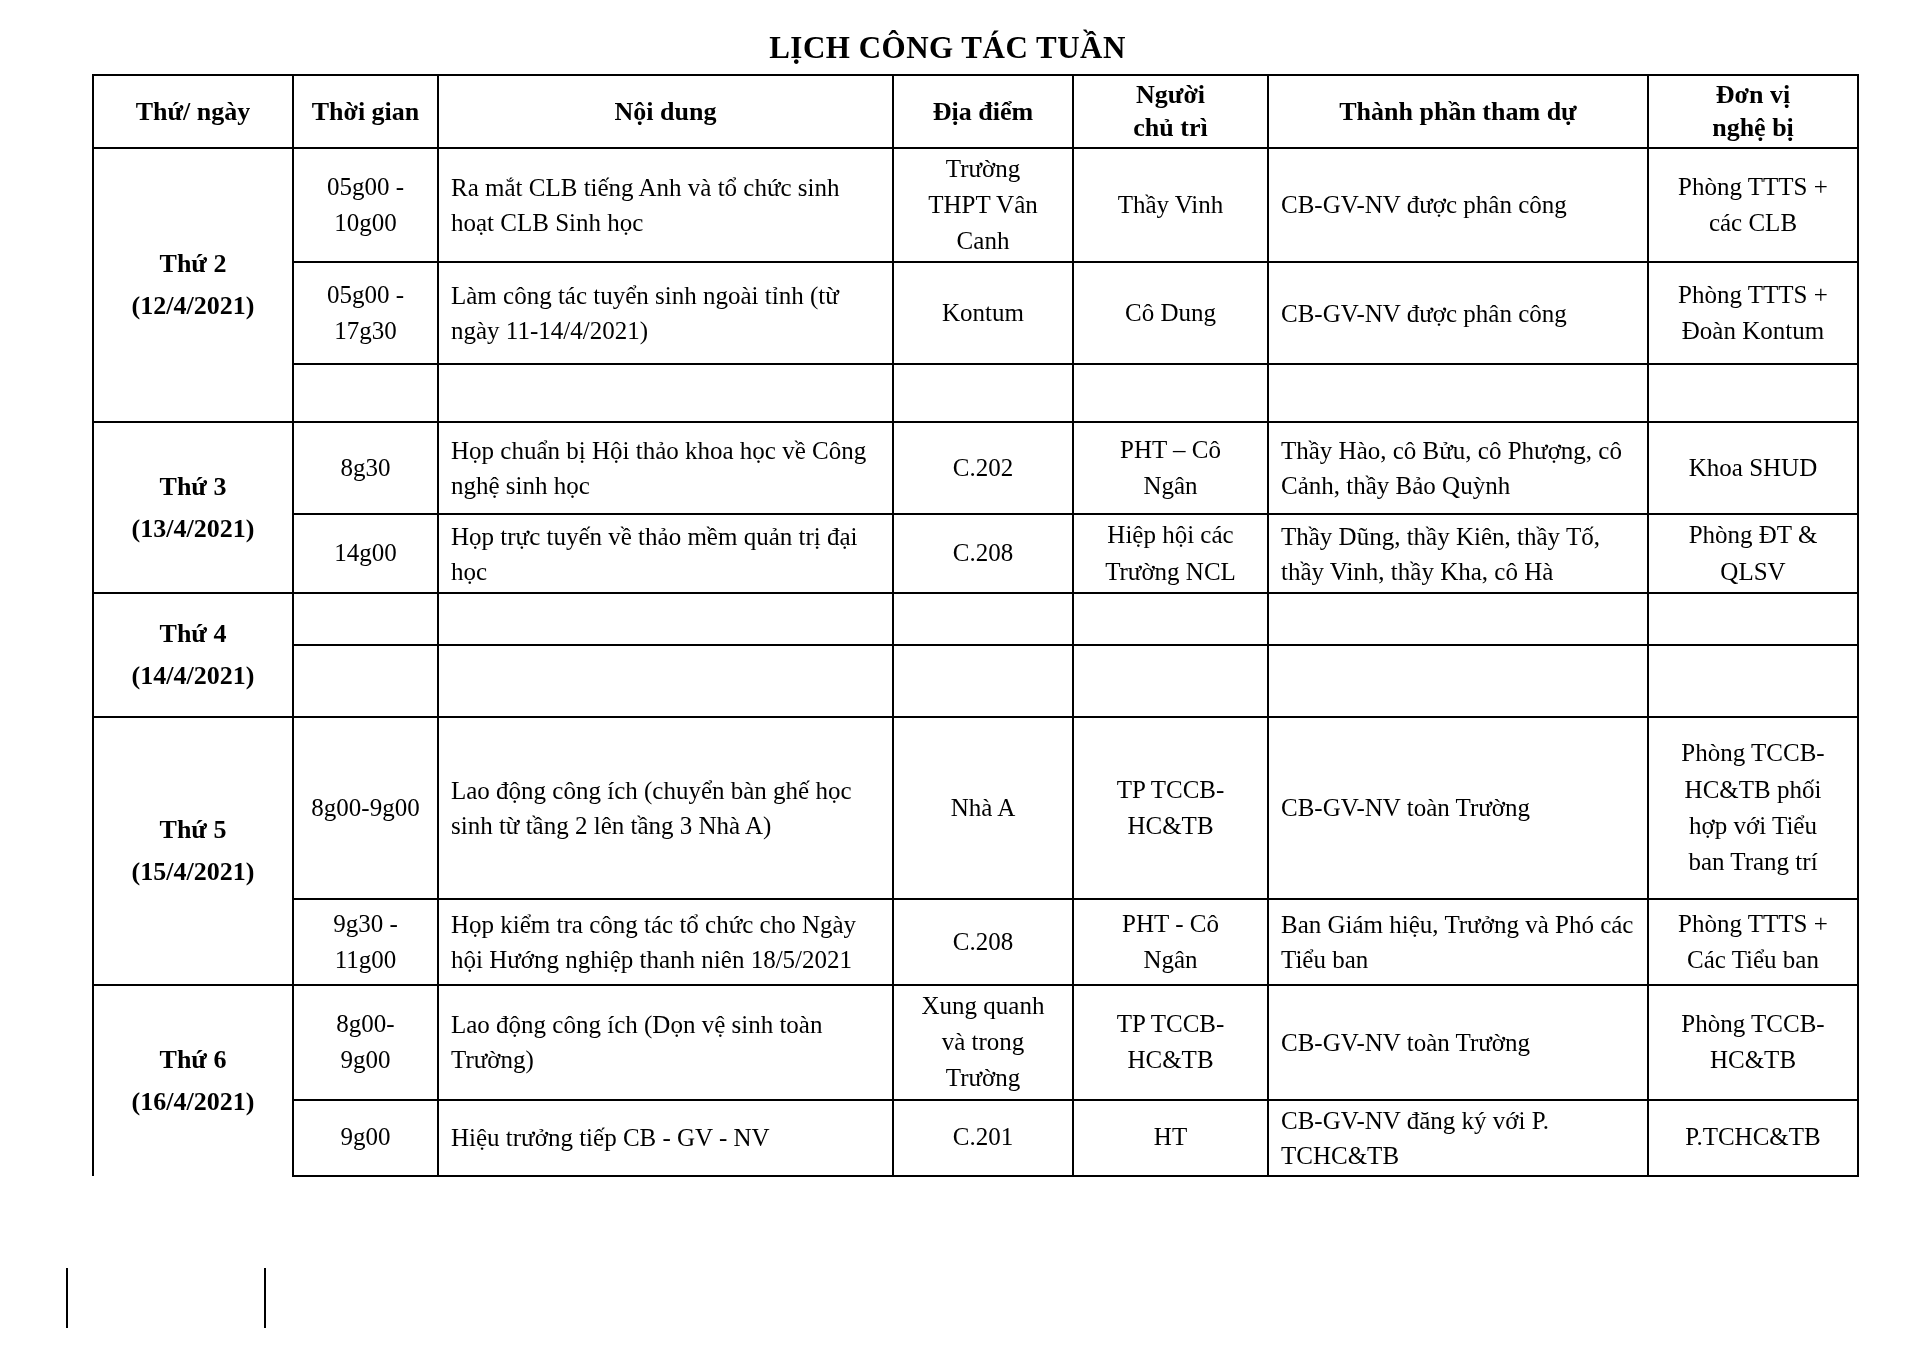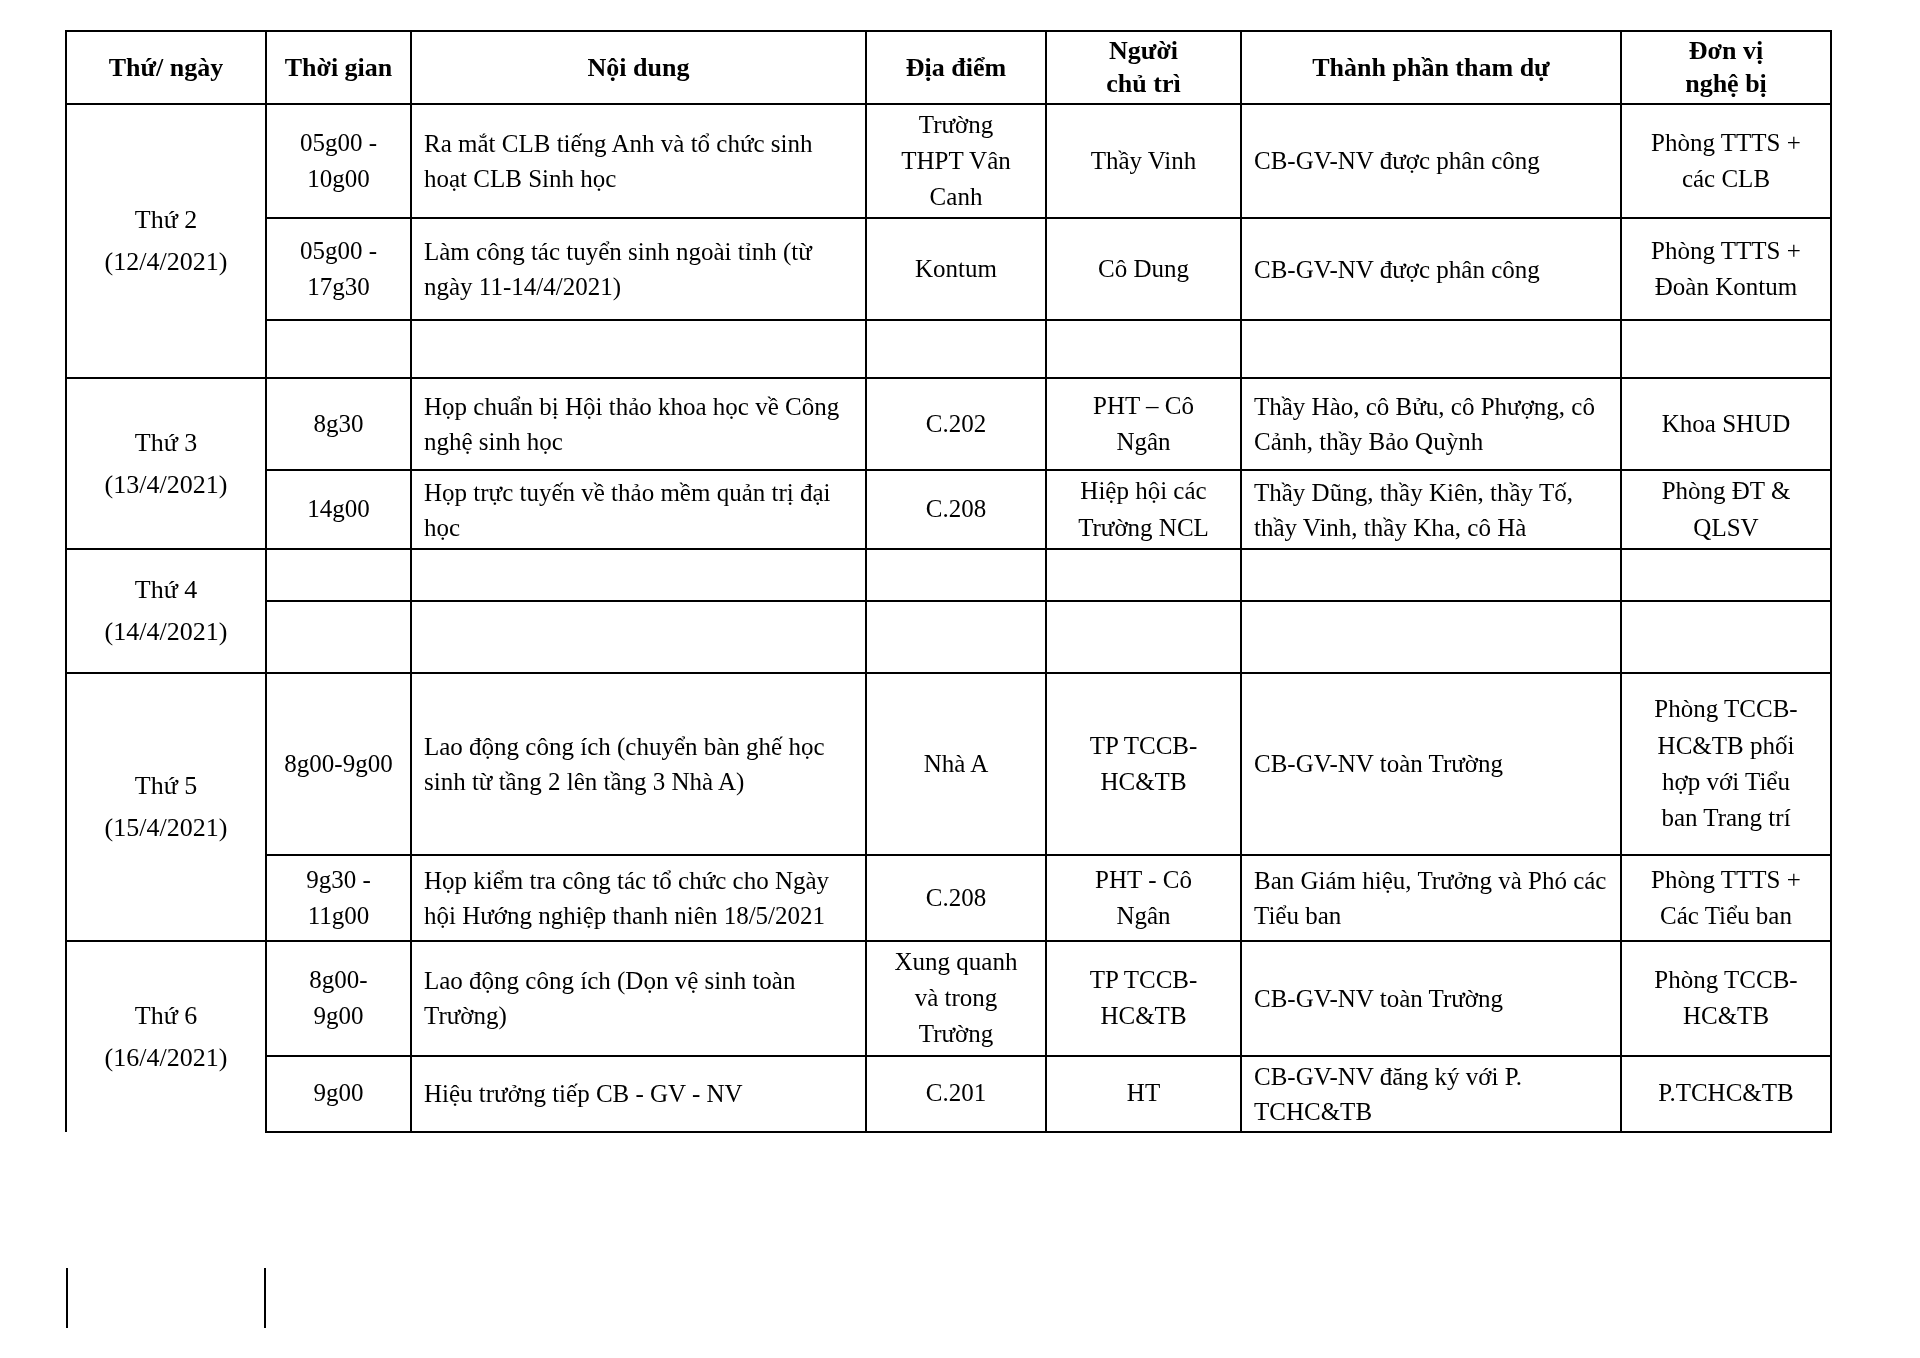--- a/index.html
+++ b/index.html
@@ -4,36 +4,37 @@
 <style>
   html,body{margin:0;padding:0}
   body{
     width:1920px;height:1358px;background:#ffffff;color:#000;
     font-family:"Liberation Serif","DejaVu Serif",serif;
     position:relative;overflow:hidden;
   }
   .titles{margin:30px 0 6px 65px;width:1765px;text-align:center;font-weight:bold}
   .doc-title{font-size:31px;letter-spacing:.5px}
   .doc-subtitle{font-size:28px;margin-top:6px}
-  table{border-collapse:collapse;table-layout:fixed;margin-left:65px;margin-top:8px}
+  table{border-collapse:collapse;table-layout:fixed;margin-left:92px;margin-top:8px}
   th,td{
     border:2px solid #000;padding:2px 10px;font-size:25px;
     vertical-align:middle;overflow:hidden;word-wrap:break-word;
   }
   th{font-size:26px;font-weight:bold;line-height:1.28;white-space:pre-line;text-align:center}
-  td.day-cell{font-weight:normal;text-align:center;line-height:1.6;font-size:26px}
+  td.day-cell{font-weight:bold;text-align:center;line-height:1.6;font-size:26px}
   td.center{text-align:center;white-space:pre-line;line-height:1.45}
   td.left{text-align:left;line-height:1.4;padding:2px 12px}
   td.no-bottom{border-bottom:none}
   .tail{position:absolute;border-left:2px solid #000;border-right:2px solid #000;height:60px}
 </style>
 </head>
 <body>
 
 <div class="titles">
+  <div class="doc-title">LỊCH CÔNG TÁC TUẦN</div>
 </div>
 
 <table>
   <colgroup>
       <col style="width: 200px;">
       <col style="width: 145px;">
       <col style="width: 455px;">
       <col style="width: 180px;">
       <col style="width: 195px;">
       <col style="width: 380px;">

